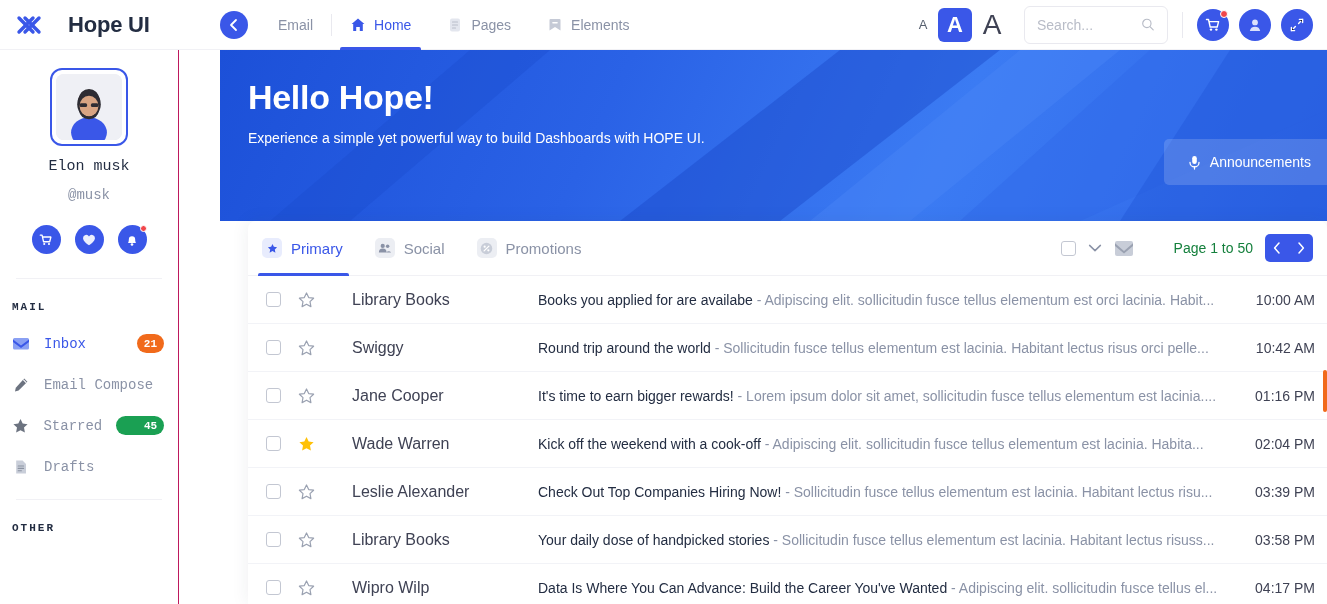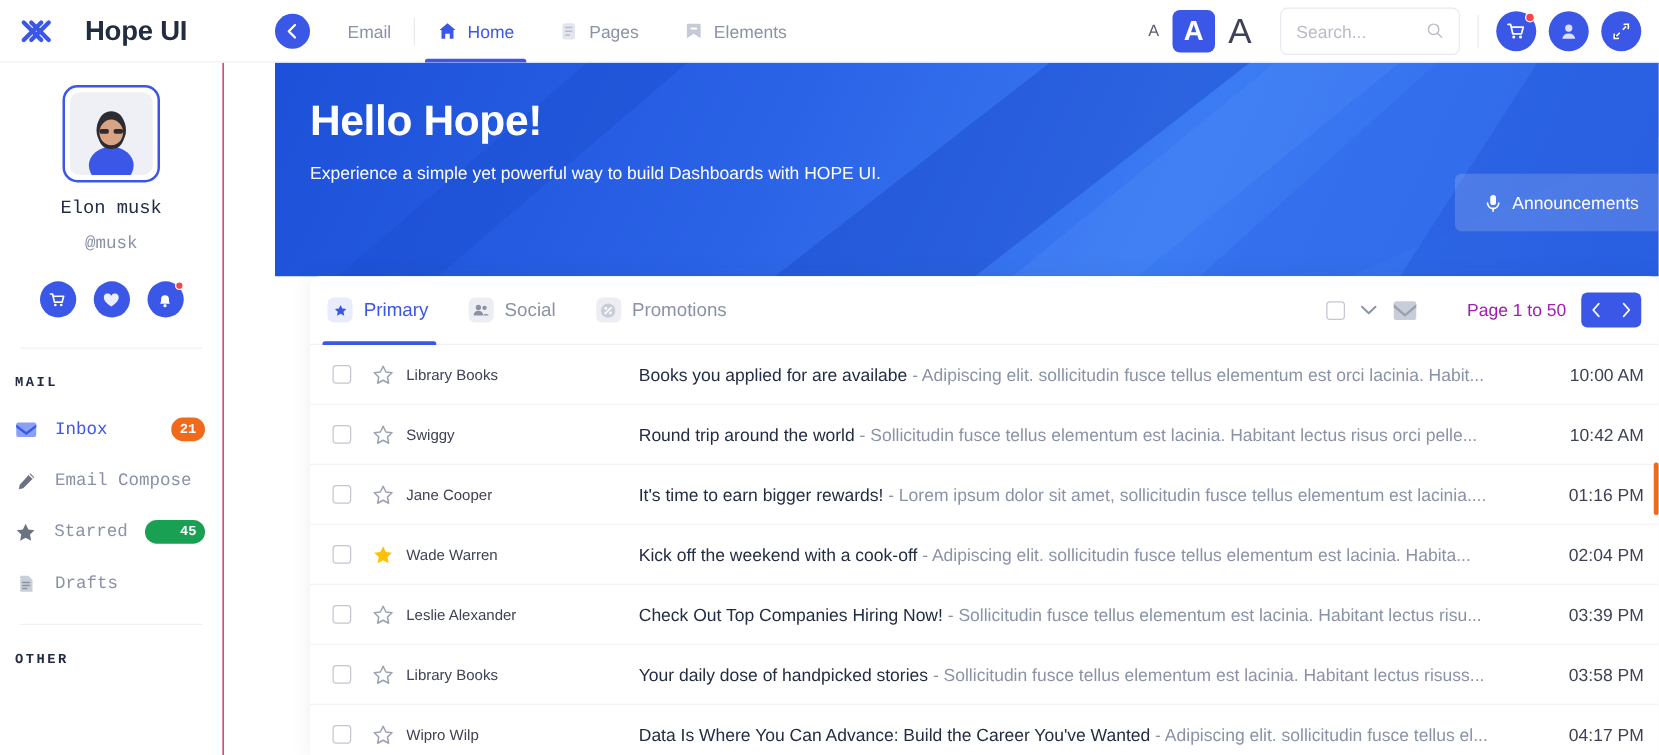--- a/index.html
+++ b/index.html
@@ -148,34 +148,34 @@
   .tab-icon {
     width: 20px; height: 20px; border-radius: 5px; display: flex;
     align-items: center; justify-content: center; background: #e8ecfd;
   }
   .tab .tab-icon.grey { background: #eceef3; }
 
   .head-right { margin-left: auto; display: flex; align-items: center; gap: 12px; }
   .chk {
     width: 15px; height: 15px; border: 1.5px solid #c3c7d2; border-radius: 3px; background:#fff; cursor: pointer;
   }
-  .pager-text { font-size: 14px; color: #a21caf; padding-left: 28px; }
+  .pager-text { font-size: 14px; color: #15803d; padding-left: 28px; }
   .pager-btns { display: flex; background: #3a57e8; border-radius: 5px; overflow: hidden; }
   .pager-btn {
     width: 24px; height: 28px; display: flex; align-items: center; justify-content: center; cursor: pointer;
   }
 
   .rows { }
   .row {
     display: flex; align-items: center; height: 48px; border-bottom: 1px solid #f2f3f7;
     padding-left: 18px; padding-right: 12px; cursor: pointer;
   }
   .row .chk { margin-right: 14px; }
   .row-star { width: 22px; display: flex; align-items: center; justify-content: center; margin-right: 8px; cursor: pointer; }
-  .row-sender { width: 186px; font-size: 12px; color: #3f4254; white-space: nowrap; overflow: hidden; }
+  .row-sender { width: 186px; font-size: 16px; color: #3f4254; white-space: nowrap; overflow: hidden; margin-left: 27px; }
   .row-body {
     flex: 1; font-size: 14px; white-space: nowrap; overflow: hidden; text-overflow: ellipsis;
     padding-right: 16px;
   }
   .row-subject { color: #232d42; }
   .row-preview { color: #8a92a6; }
   .row-time { font-size: 14px; color: #3f4254; white-space: nowrap; }
 
   .scroll-indicator {
     position: absolute; right: 0; top: 320px; width: 4px; height: 42px;

